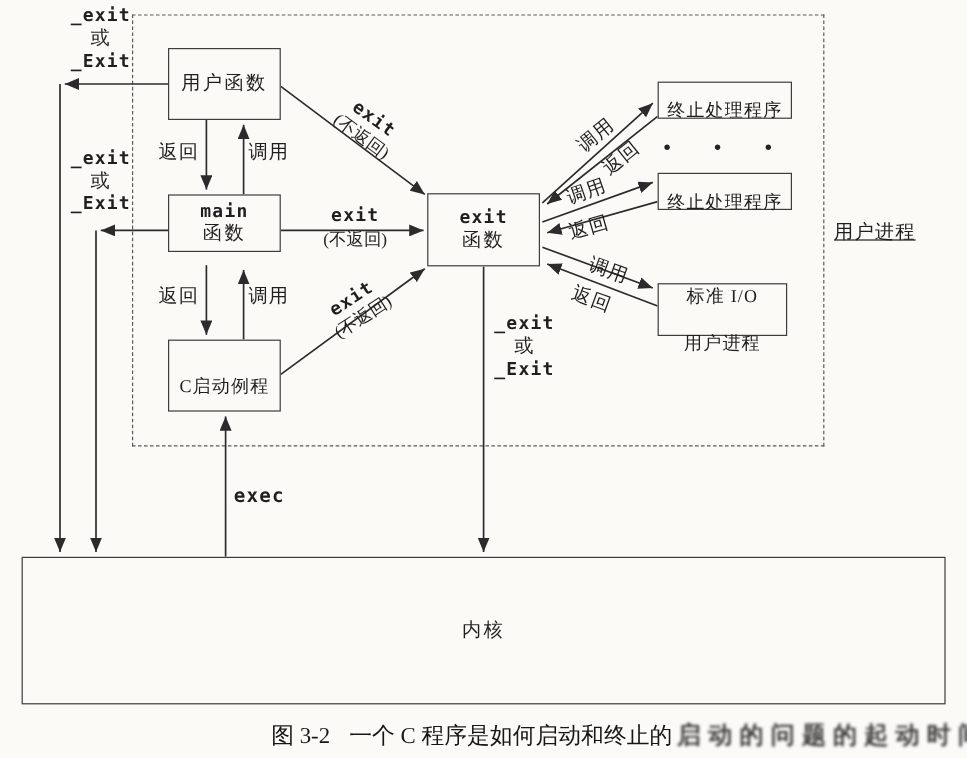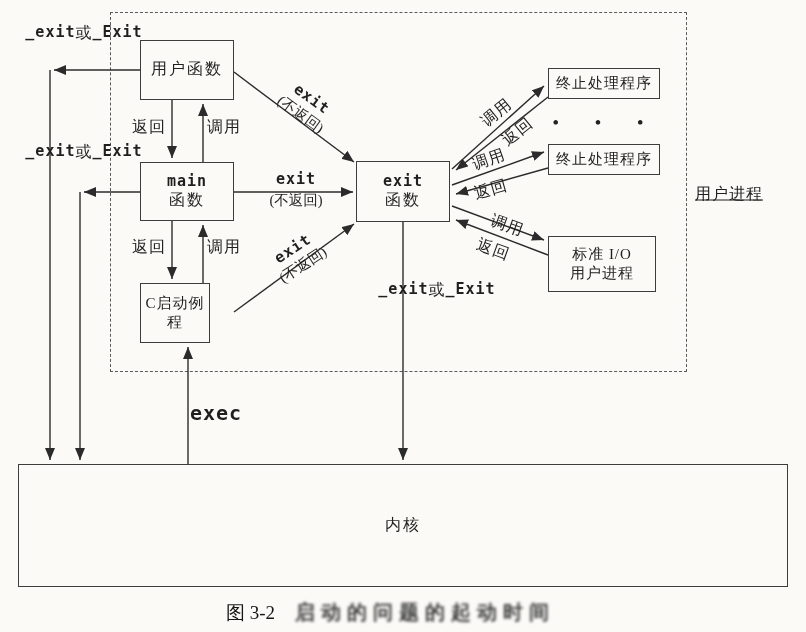--- a/index.html
+++ b/index.html
@@ -17,27 +17,27 @@
     position:absolute;
     border:1.6px solid #3d3d3d;
     background:#fbfaf7;
     display:flex;flex-direction:column;
     align-items:center;justify-content:center;
     text-align:center;
     box-sizing:border-box;
     line-height:1.25;
   }
   .cjk{font-family:Liberation Mono, monospace;font-size:16px;letter-spacing:2px;}
-  .cjk-sm{font-family:"Liberation Serif", serif;font-size:15px;letter-spacing:1px;}
+  .cjk-sm{font-family:"Liberation Serif", serif;font-size:15px;letter-spacing:1px;margin-top:20px;}
   .mono{font-family:"DejaVu Sans Mono","Liberation Mono", monospace;font-weight:700;font-size:15px;letter-spacing:1px;}
   .lbl{position:absolute;white-space:nowrap;transform:translate(-50%,-50%);text-align:center;}
   .rot{transform-origin:center;}
   .edge-cjk{font-size:16px;letter-spacing:1px;}
   .edge-cjk-sm{font-size:14.5px;letter-spacing:0px;}
-  .stack{display:flex;align-items:center;line-height:19px;}
+  .stack{display:flex;flex-direction:column;align-items:center;line-height:19px;}
   .dashed-frame{
     position:absolute;left:110px;top:12px;width:577px;height:360px;
     border:1.8px dashed #5a5a5a;box-sizing:border-box;
   }
   .dots{font-size:17px;font-weight:700;letter-spacing:16px;color:#222;}
   .caption{
     position:absolute;left:226px;top:599px;
     display:flex;align-items:baseline;
     font-size:19px;color:#161616;white-space:nowrap;
   }
@@ -85,43 +85,43 @@
       <path d="M548 255 L456 220" marker-end="url(#arw)"></path>
       <path d="M403 222 L403 460" marker-end="url(#arw)"></path>
       <path d="M188 464 L188 347" marker-end="url(#arw)"></path>
     </g>
   </svg>
 
   <div class="box" style="left:140px;top:40px;width:94px;height:60px;">
     <span class="cjk">用户函数</span>
   </div>
 
-  <div class="box" style="left:140px;top:162px;width:94px;height:59px;">
+  <div class="box" style="left:140px;top:162px;width:94px;height:48px;">
     <span class="mono">main</span>
     <span class="cjk">函数</span>
   </div>
 
-  <div class="box" style="left:140px;top:283px;width:70px;height:60px;">
+  <div class="box" style="left:140px;top:283px;width:94px;height:60px;">
     <span class="cjk-sm">C启动例程</span>
   </div>
 
   <div class="box" style="left:356px;top:161px;width:94px;height:61px;">
     <span class="mono">exit</span>
     <span class="cjk">函数</span>
   </div>
 
   <div class="box" style="left:548px;top:68px;width:112px;height:31px;">
     <span class="cjk-sm">终止处理程序</span>
   </div>
 
   <div class="box" style="left:548px;top:144px;width:112px;height:31px;">
     <span class="cjk-sm">终止处理程序</span>
   </div>
 
-  <div class="box" style="left:548px;top:236px;width:108px;height:56px;">
+  <div class="box" style="left:548px;top:236px;width:108px;height:44px;">
     <span class="cjk-sm">标准 I/O</span>
     <span class="cjk-sm">用户进程</span>
   </div>
 
   <div class="box" style="left:18px;top:464px;width:770px;height:123px;text-align:center;">
     <span class="cjk">内核</span>
   </div>
 
   <div class="lbl stack" style="left:84px;top:32px;">
     <span class="mono">_exit</span>
@@ -167,21 +167,22 @@
   <div class="lbl rot edge-cjk" style="left:489px;top:160px;transform:translate(-50%,-50%) rotate(-19deg);">调用</div>
   <div class="lbl rot edge-cjk" style="left:491px;top:190px;transform:translate(-50%,-50%) rotate(-16deg);">返回</div>
 
   <div class="lbl rot edge-cjk" style="left:507px;top:226px;transform:translate(-50%,-50%) rotate(20deg);">调用</div>
   <div class="lbl rot edge-cjk" style="left:493px;top:250px;transform:translate(-50%,-50%) rotate(20deg);">返回</div>
 
   <div class="lbl dots" style="left:606px;top:123px;">•  •  •</div>
 
   <div class="lbl edge-cjk" style="left:729px;top:194px;text-decoration:underline;">用户进程</div>
 
-  <div class="lbl mono" style="left:216px;top:413px;font-size:20px;">exec</div>
+  <div class="lbl mono" style="left:216px;top:413px;font-size:16px;">exec</div>
 
   <div class="caption">
     <span>图 3-2</span>
     <span class="gap"></span>
+    <span>一个 C 程序是如何启动和终止的</span>
     <span class="ghost">启动的问题的起动时间</span>
   </div>
 
 </div>
 
 </body></html>

